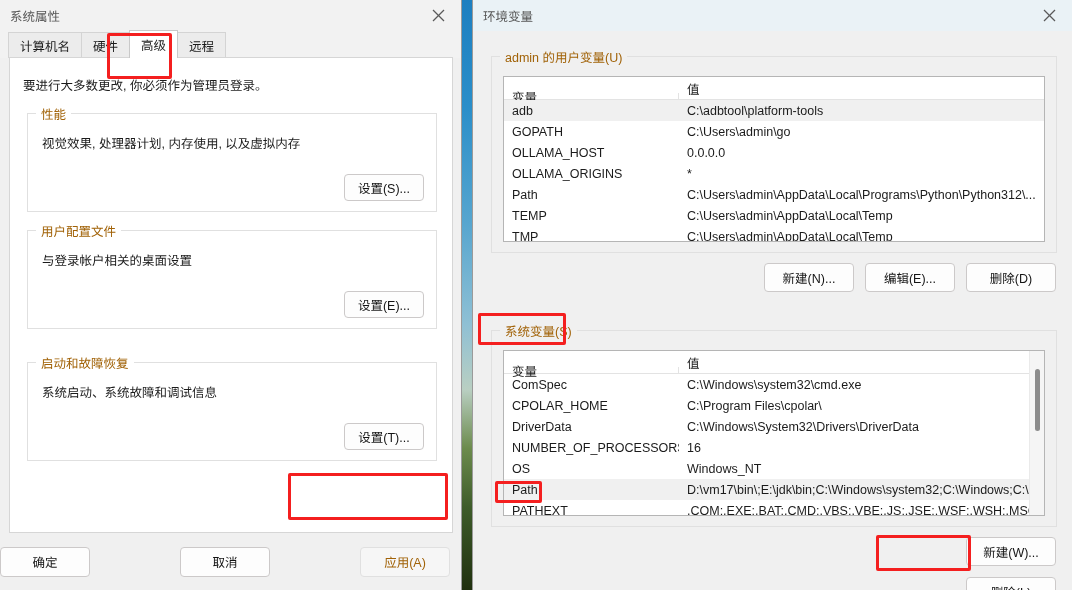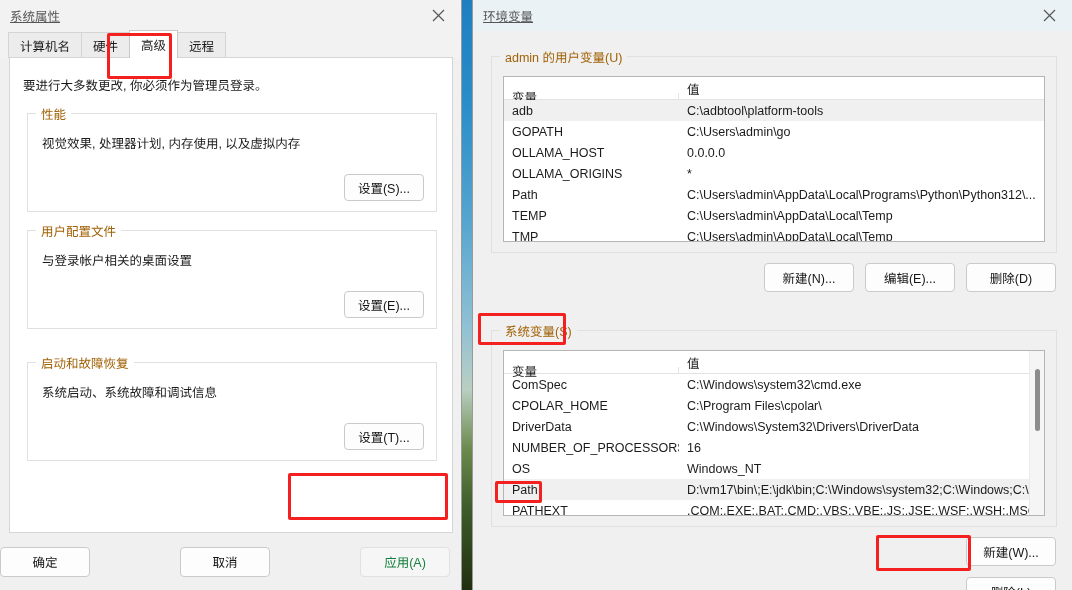--- a/index.html
+++ b/index.html
@@ -53,21 +53,20 @@
     box-sizing: border-box;
     display: flex;
     align-items: center;
   }
   .title-text {
     font-size: 12.5px;
     color: #565656;
     padding-left: 10px;
     white-space: nowrap;
     user-select: none;
-    text-decoration: underline;
   }
   .winbtn-close {
     position: absolute;
     right: 0; top: 0;
     width: 45px; height: 31px;
     display: flex;
     align-items: center;
     justify-content: center;
     cursor: default;
   }
@@ -164,21 +163,21 @@
     border: 1px solid #ccc9c9;
     border-radius: 4px;
     height: 27px;
     min-width: 80px;
     padding: 0 10px;
     cursor: default;
     white-space: nowrap;
     box-sizing: border-box;
   }
   .btn:disabled, .btn.disabled {
-    color: #15803d;
+    color: #a16207;
     background: #f6f6f6;
     border-color: #e0e0e0;
   }
   .btn.abs { position: absolute; }
 
   
   #grp-perf     { left: 17px; top: 46px;  width: 410px; height: 108px; }
   #grp-profile  { left: 17px; top: 163px; width: 410px; height: 108px; }
   #grp-startup  { left: 17px; top: 295px; width: 410px; height: 108px; }
 

